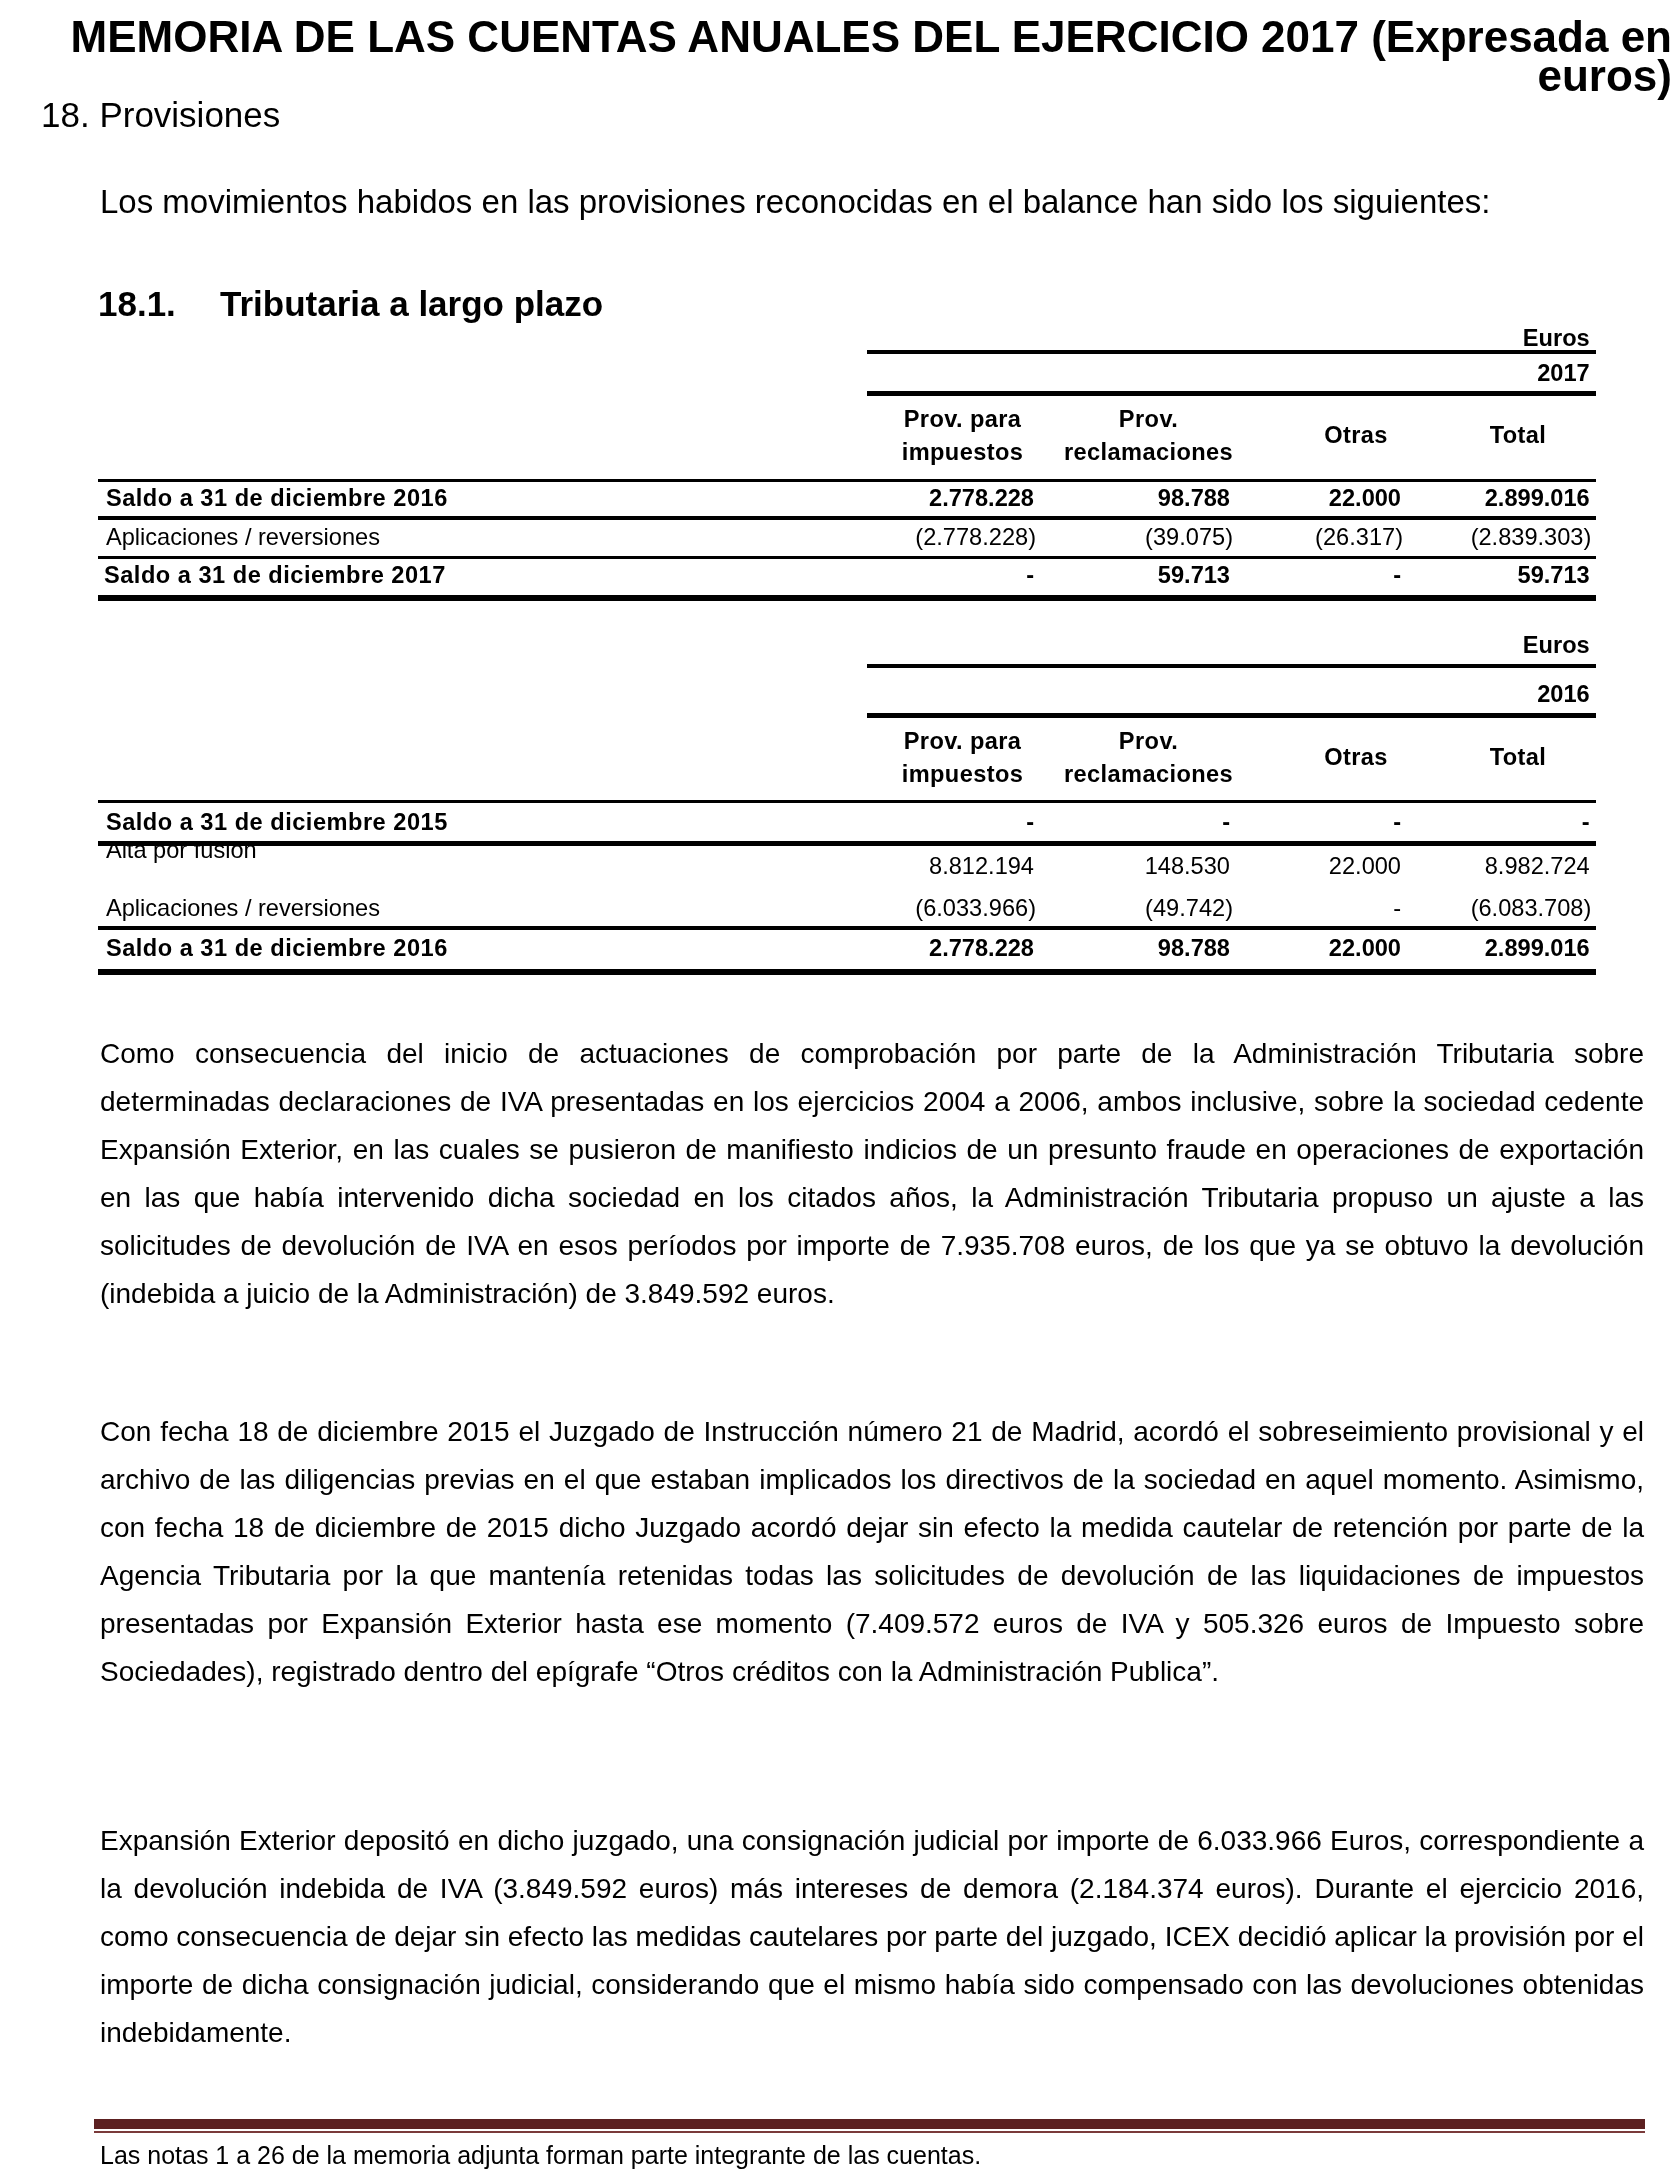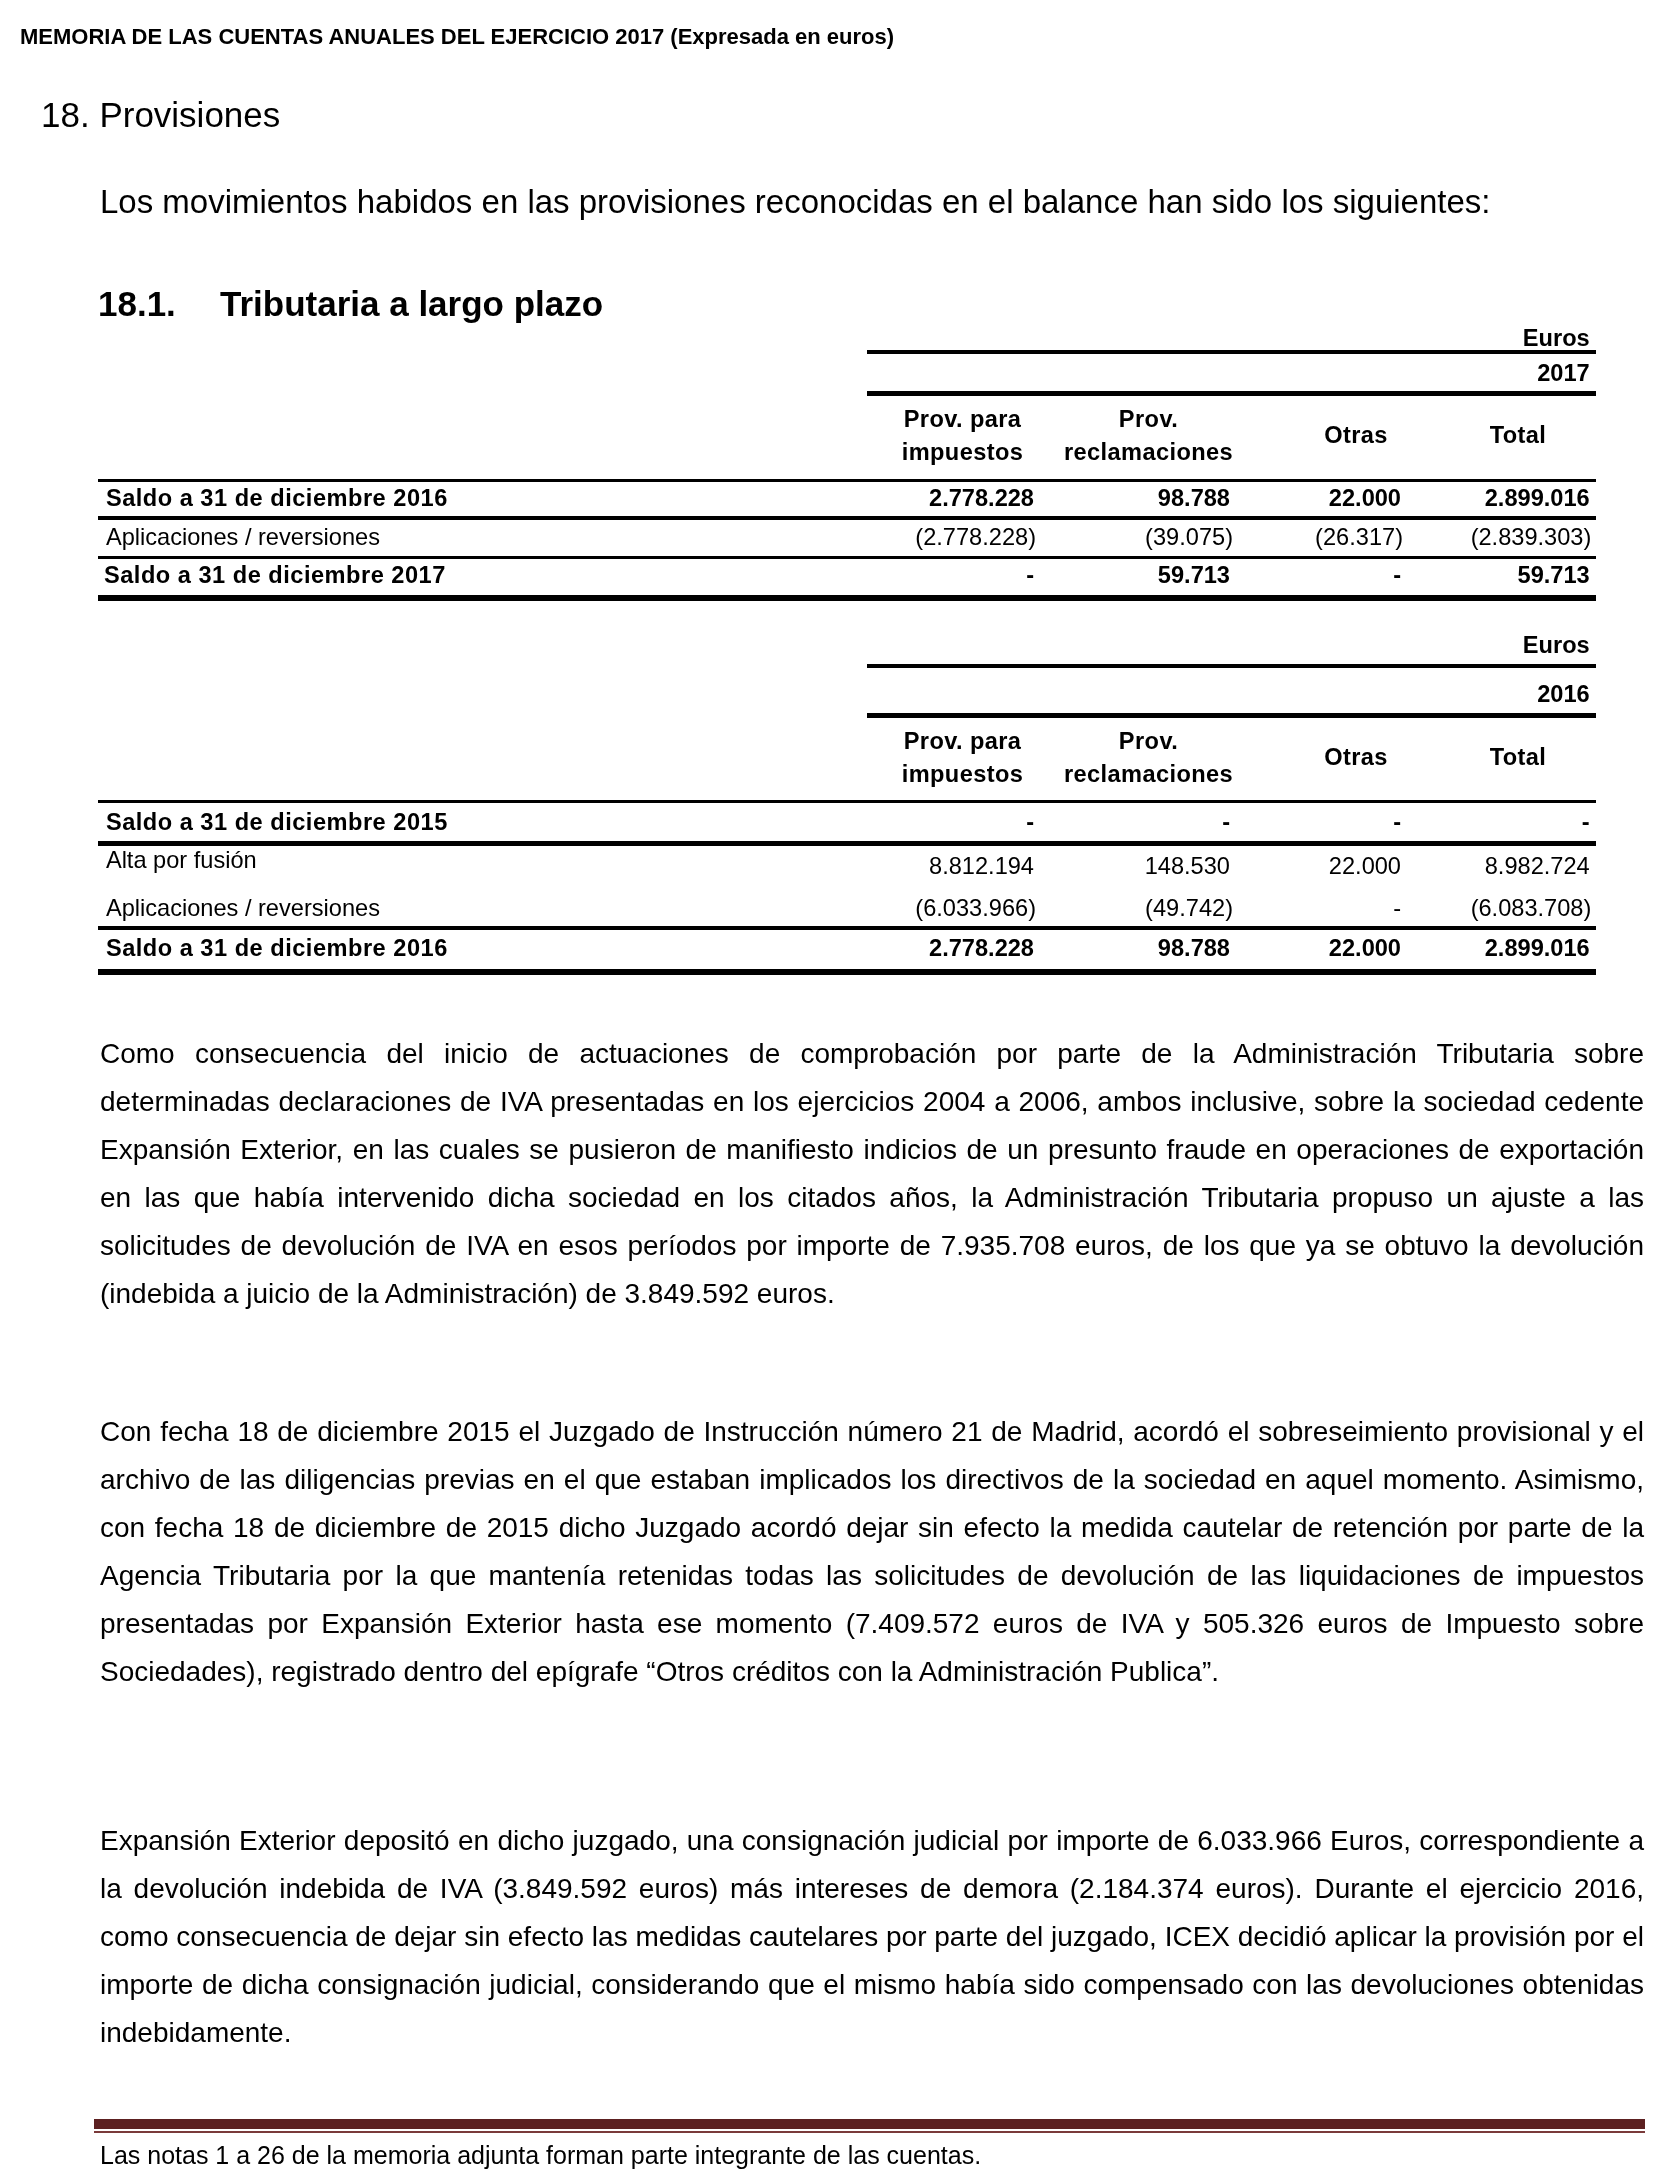--- a/index.html
+++ b/index.html
@@ -2,23 +2,23 @@
 <html style="font-size:12.6px"><head>
 <meta charset="utf-8">
 <style>
   html, body { margin: 0; padding: 0; background: #ffffff; }
   body {
     width: 1672px; height: 2183px; position: relative; overflow: hidden;
     font-family: "Liberation Sans", sans-serif; color: #000;
   }
   .abs { position: absolute; }
   .title {
-    left: 0; width: 1672px; top: 17.3px; text-align: left;
-    font-size: 22px; font-weight: bold; line-height: 39px;
-    padding-left: 20px; box-sizing: border-box;
+    left: 0; width: 1672px; top: 17.3px; text-align: right;
+    font-size: 44px; font-weight: bold; line-height: 39px;
+    padding-left: 40px; box-sizing: border-box;
   }
   .h1 { left: 41px; top: 94px; font-size: 35px; font-weight: normal; line-height: 42px; }
   .intro { left: 100px; top: 181px; font-size: 33px; line-height: 42px; }
   .h2 { left: 98px; top: 267px; font-size: 35px; font-weight: bold; line-height: 42px; }
   .h2 .num { display: inline-block; width: 122px; margin-top: 16px; }
 
   
   .tbl { position: absolute; left: 98px; width: 1498px; font-size: 23.6px; }
   .rule { position: absolute; background: #000; }
   .cell { position: absolute; white-space: nowrap; line-height: 31px; }
@@ -102,21 +102,21 @@
   <div class="cell hdr" style="left:1365px; width:110px; top:120px;">Total</div>
   <div class="rule" style="left:0; right:0; top:179px; height:3.1px;"></div>
 
   <div class="cell b" style="left:7.9px; top:186px; letter-spacing:0.5px;">Saldo a 31 de diciembre 2015</div>
   <div class="cell r b" style="right:562px; top:186px;">-</div>
   <div class="cell r b" style="right:366px; top:186px;">-</div>
   <div class="cell r b" style="right:195px; top:186px;">-</div>
   <div class="cell r b" style="right:6.3px; top:186px;">-</div>
   <div class="rule" style="left:0; right:0; top:220px; height:4.7px;"></div>
 
-  <div class="cell" style="left:7.9px; top:224px;">Alta por fusión</div>
+  <div class="cell" style="left:7.9px; top:214px;">Alta por fusión</div>
   <div class="cell r" style="right:562px; top:230px;">8.812.194</div>
   <div class="cell r" style="right:366px; top:230px;">148.530</div>
   <div class="cell r" style="right:195px; top:230px;">22.000</div>
   <div class="cell r" style="right:6.3px; top:230px;">8.982.724</div>
 
   <div class="cell" style="left:7.9px; top:272px;">Aplicaciones / reversiones</div>
   <div class="cell r" style="right:560px; top:272px;">(6.033.966)</div>
   <div class="cell r" style="right:363px; top:272px;">(49.742)</div>
   <div class="cell r" style="right:195px; top:272px;">-</div>
   <div class="cell r" style="right:4.7px; top:272px;">(6.083.708)</div>

